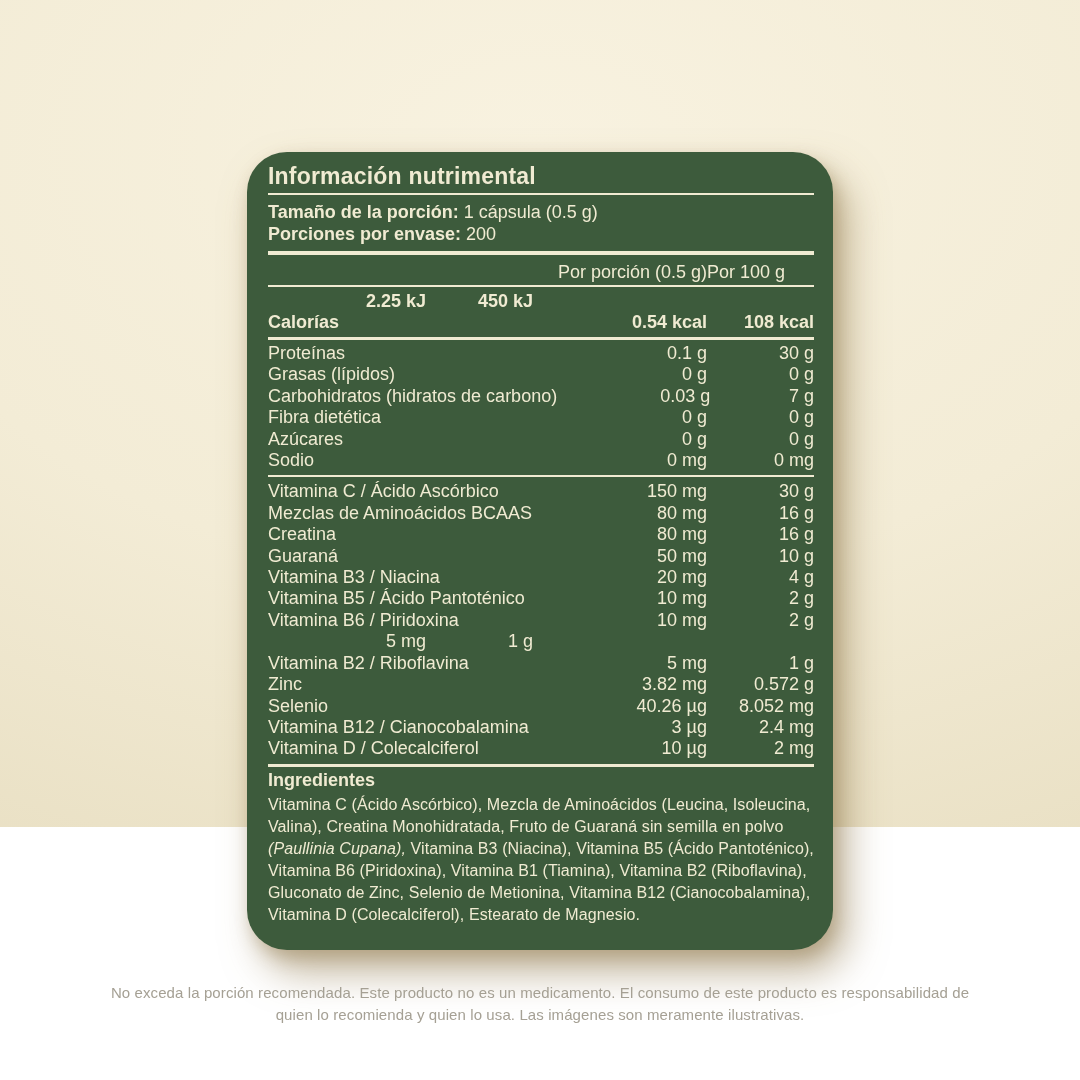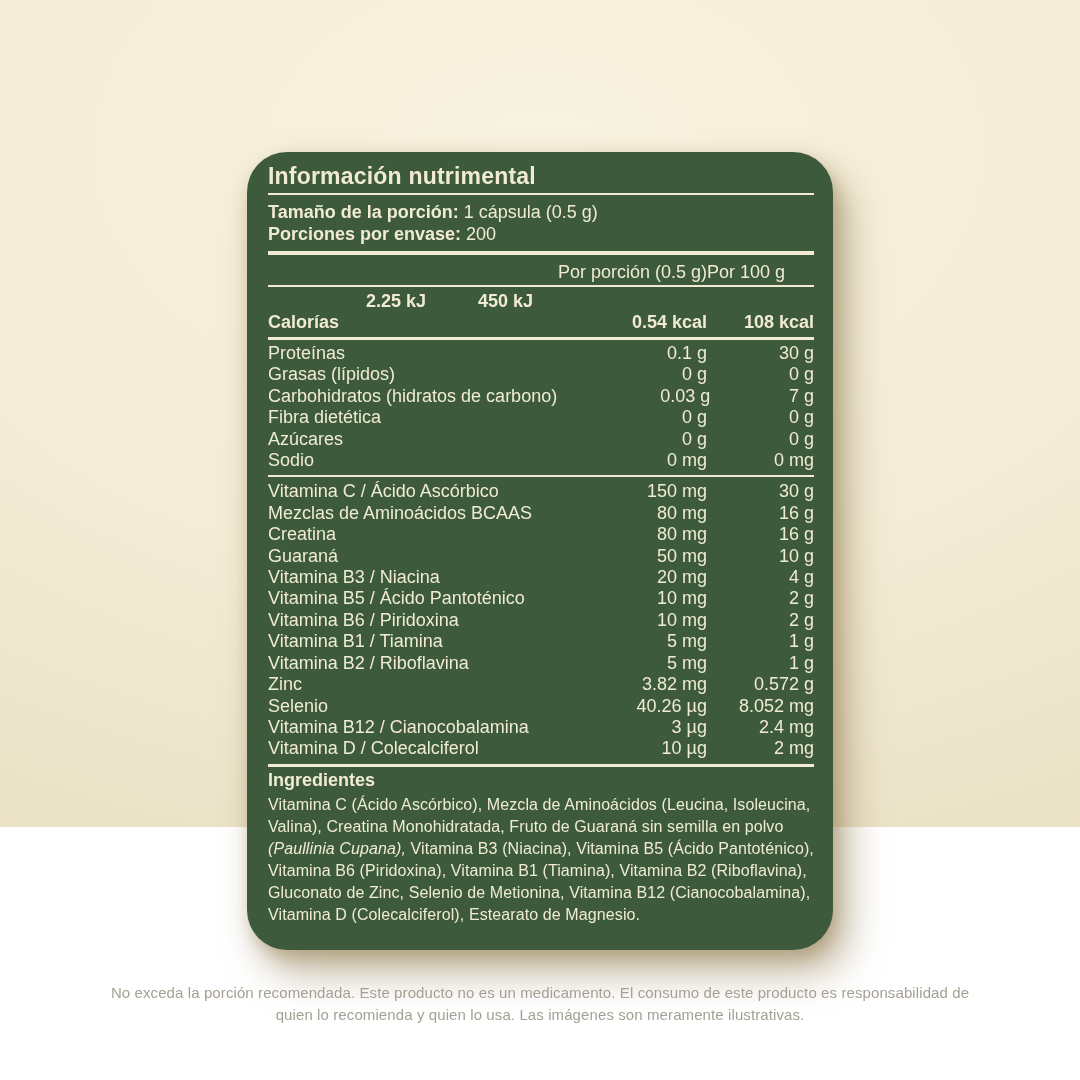--- a/index.html
+++ b/index.html
@@ -189,21 +189,20 @@
           <span class="label">Vitamina B5 / Ácido Pantoténico</span>
           <span class="v1">10 mg</span>
           <span class="v2">2 g</span>
         </div>
         <div class="row">
           <span class="label">Vitamina B6 / Piridoxina</span>
           <span class="v1">10 mg</span>
           <span class="v2">2 g</span>
         </div>
         <div class="row">
-          <span class="label">Vitamina B1 / Tiamina</span>
           <span class="v1">5 mg</span>
           <span class="v2">1 g</span>
         </div>
         <div class="row">
           <span class="label">Vitamina B2 / Riboflavina</span>
           <span class="v1">5 mg</span>
           <span class="v2">1 g</span>
         </div>
         <div class="row">
           <span class="label">Zinc</span>

